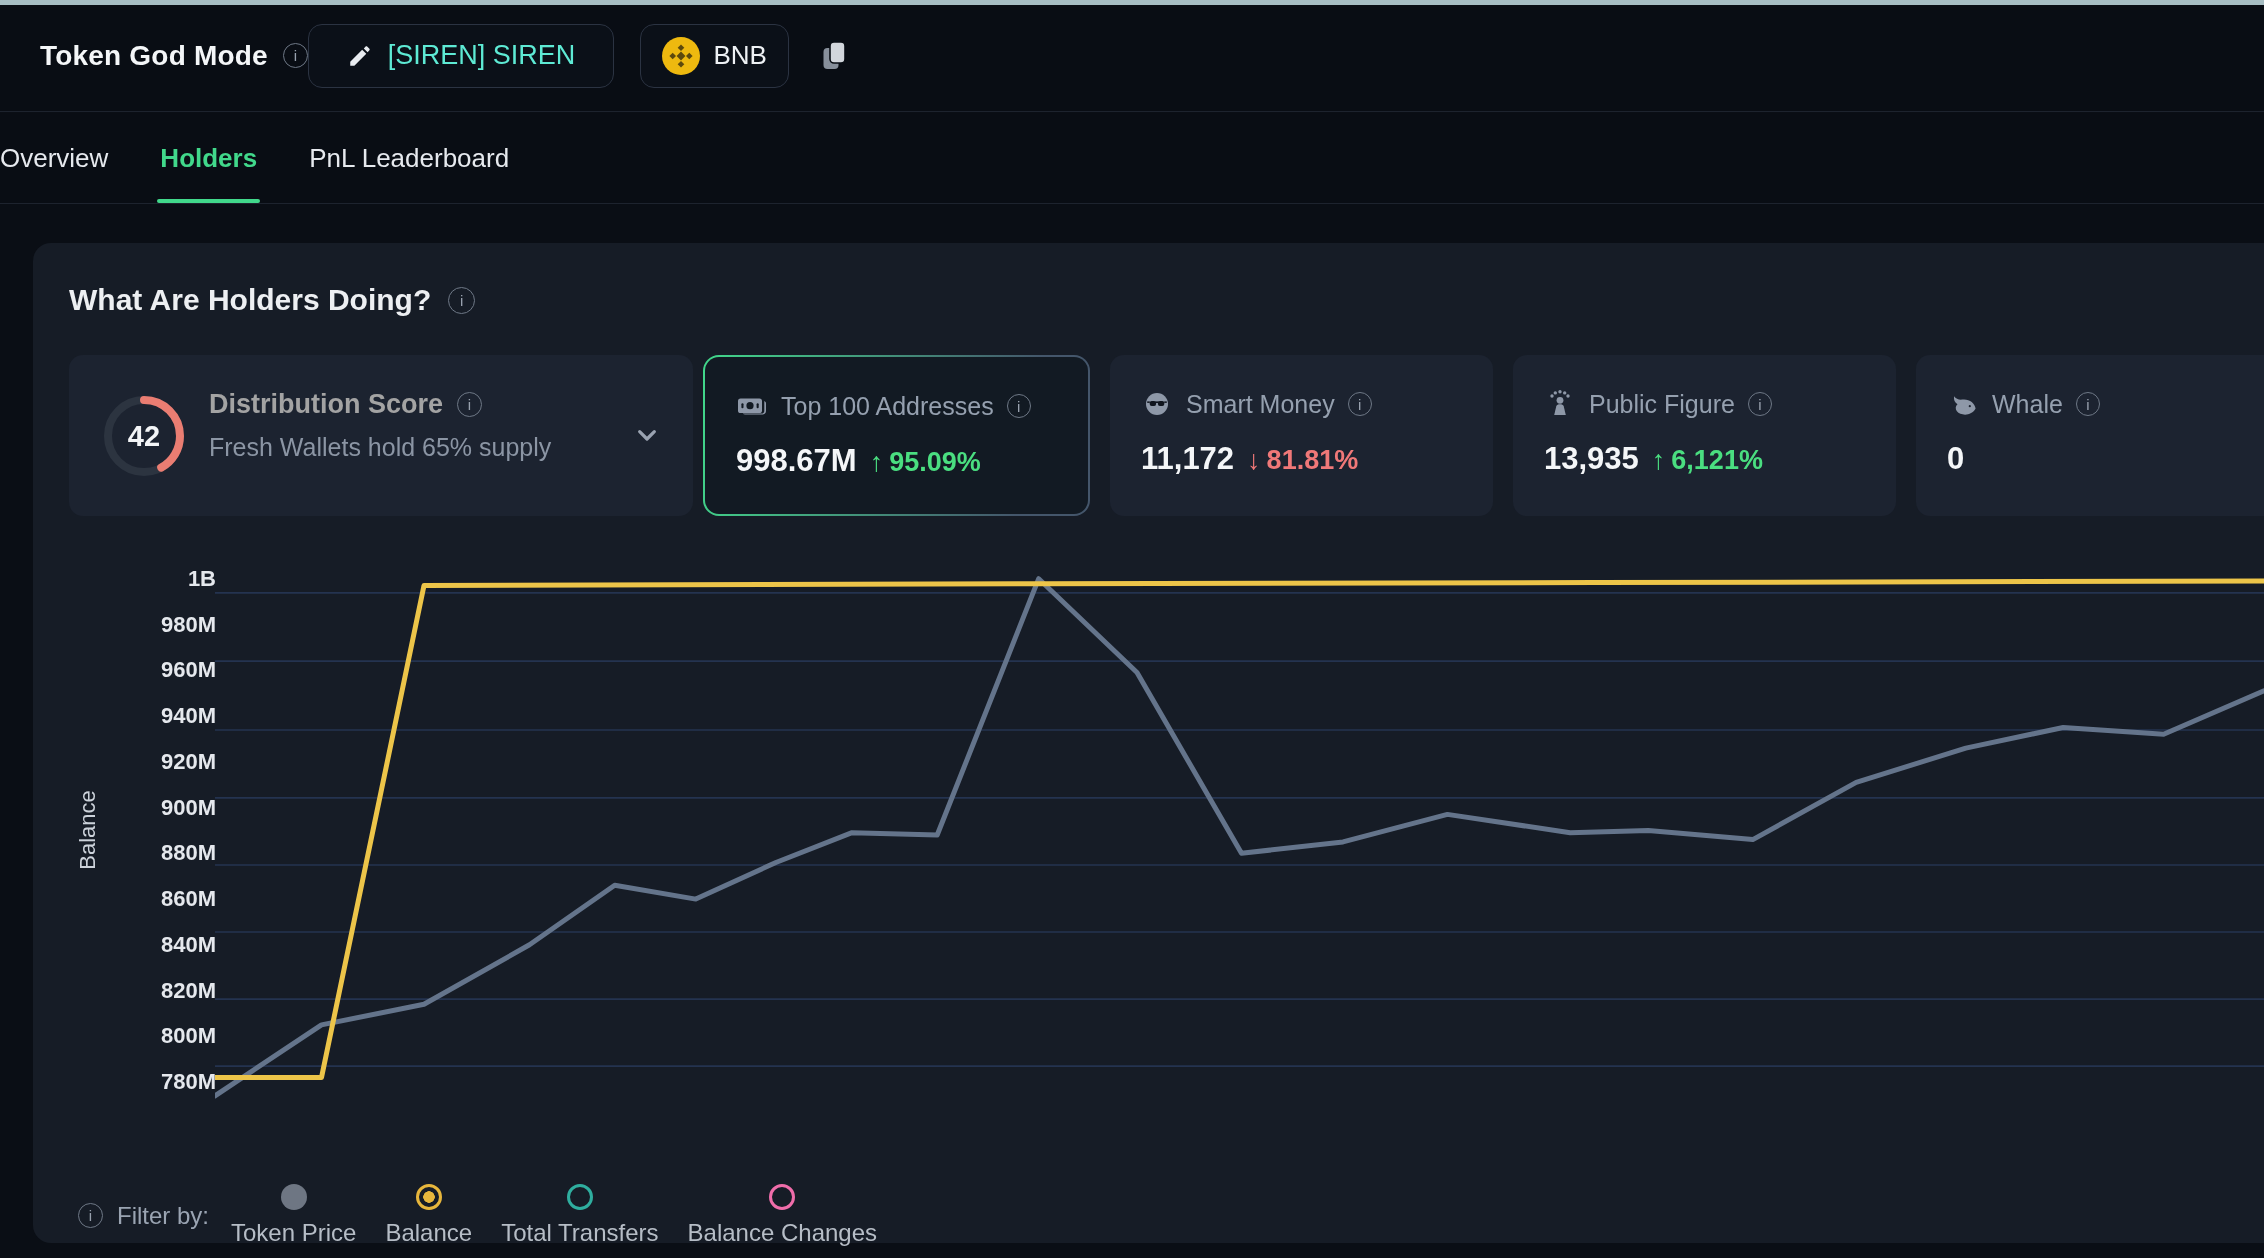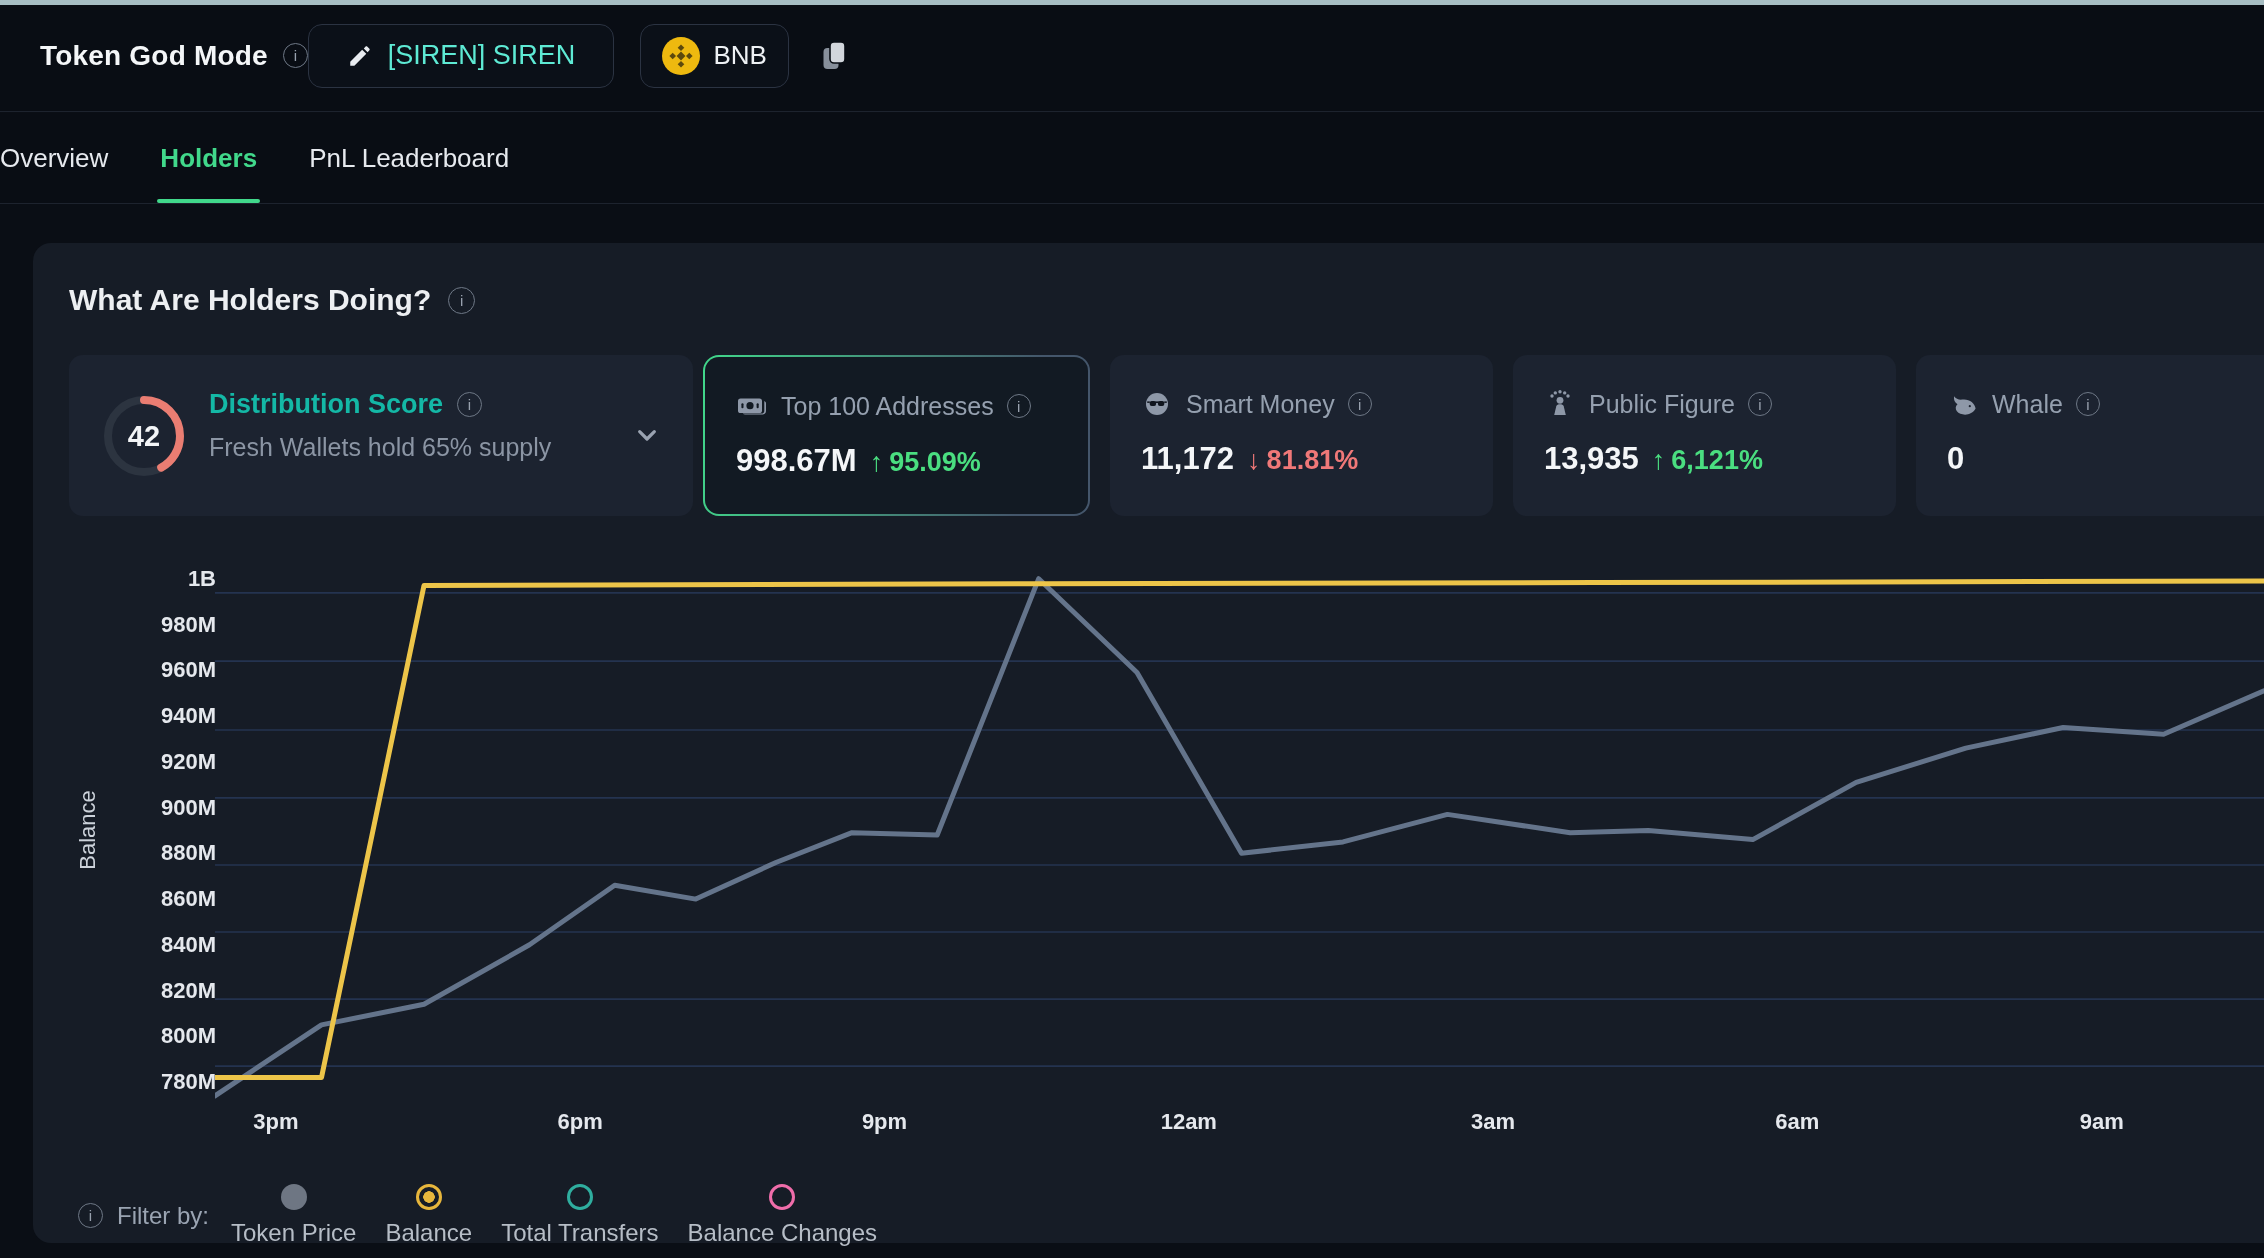--- a/index.html
+++ b/index.html
@@ -35,21 +35,21 @@
   .info.lg{width:27px;height:27px;}
 
   
   .stats-row{position:absolute;left:36px;top:112px;display:flex;gap:20px;}
   .dist-card{width:624px;height:161px;background:#1c2330;border-radius:14px;position:relative;margin-right:-10px;cursor:pointer;}
   .gauge-box{position:absolute;left:31px;top:37px;width:88px;height:88px;}
   .gauge-box .score{position:absolute;left:0;top:0;width:100%;height:100%;display:flex;align-items:center;justify-content:center;
                     font-size:29px;font-weight:bold;color:#f3f5f7;}
   .dist-text{position:absolute;left:140px;top:34px;}
   .dist-title-row{display:flex;align-items:center;gap:14px;}
-  .dist-title{font-size:27px;font-weight:600;color:#14b8a6;}
+  .dist-title{font-size:27px;font-weight:600;color:#a3a3a3;}
   .dist-sub{margin-top:13px;font-size:25px;color:#8b95a4;}
   .dist-chevron{position:absolute;right:30px;top:64px;}
 
   .stat-wrap{width:383px;height:161px;border-radius:16px;box-sizing:border-box;cursor:pointer;}
   .stat-wrap[data-card-index="0"]{width:387px;}
   .stat-wrap[data-card-index="3"]{width:420px;}
   .stat-inner{width:100%;height:100%;background:#1c2330;border-radius:14px;position:relative;box-sizing:border-box;}
   .stat-wrap.selected{padding:2px;}
   .stat-wrap.selected .stat-inner{background:#121a23;}
   .stat-label-row{position:absolute;left:31px;top:33px;display:flex;align-items:center;gap:13px;}
@@ -283,29 +283,20 @@
           <line x1="0" x2="2049" y1="165.0" y2="165.0" stroke="#243350" stroke-width="1.6"></line>
           <line x1="0" x2="2049" y1="232.9" y2="232.9" stroke="#243350" stroke-width="1.6"></line>
           <line x1="0" x2="2049" y1="300.0" y2="300.0" stroke="#243350" stroke-width="1.6"></line>
           <line x1="0" x2="2049" y1="367.0" y2="367.0" stroke="#243350" stroke-width="1.6"></line>
           <line x1="0" x2="2049" y1="434.1" y2="434.1" stroke="#243350" stroke-width="1.6"></line>
           <line x1="0" x2="2049" y1="501.1" y2="501.1" stroke="#243350" stroke-width="1.6"></line>
           <polyline points="0.0,530.8 106.5,459.9 209.0,439.3 314.5,379.8 399.7,320.3 480.8,334.1 560.9,297.5 637.0,267.7 722.2,270.0 823.7,13.7 922.0,107.5 1026.5,288.3 1128.0,276.9 1232.4,249.4 1355.2,267.7 1433.3,265.4 1537.8,274.6 1641.2,217.4 1750.8,183.1 1848.2,162.5 1948.6,169.3 2049.0,125.8" fill="none" stroke="#64748b" stroke-width="5" stroke-linejoin="round" stroke-linecap="round"></polyline>
           <polyline points="0.0,512.5 106.5,512.5 209.0,20.6 823.7,18.8 1379.5,17.6 2049.0,16.0" fill="none" stroke="#edc549" stroke-width="5" stroke-linejoin="round" stroke-linecap="round"></polyline>
         </svg>
     </div>
-    <div id="x-ticks">
-        <div class="xtick" style="left: 60.9px;">3pm</div>
-        <div class="xtick" style="left: 365.2px;">6pm</div>
-        <div class="xtick" style="left: 669.5px;">9pm</div>
-        <div class="xtick" style="left: 973.8px;">12am</div>
-        <div class="xtick" style="left: 1278.1px;">3am</div>
-        <div class="xtick" style="left: 1582.4px;">6am</div>
-        <div class="xtick" style="left: 1886.7px;">9am</div>
-      </div>
 
     <div class="filter-row">
       <span class="info"></span>
       <span class="filter-label">Filter by:</span>
       <div class="filter-opts">
         <div class="fopt">
           <span class="swatch" style="background: rgb(110, 118, 131);"></span>
           <span>Token Price</span>
         </div>
         <div class="fopt">

